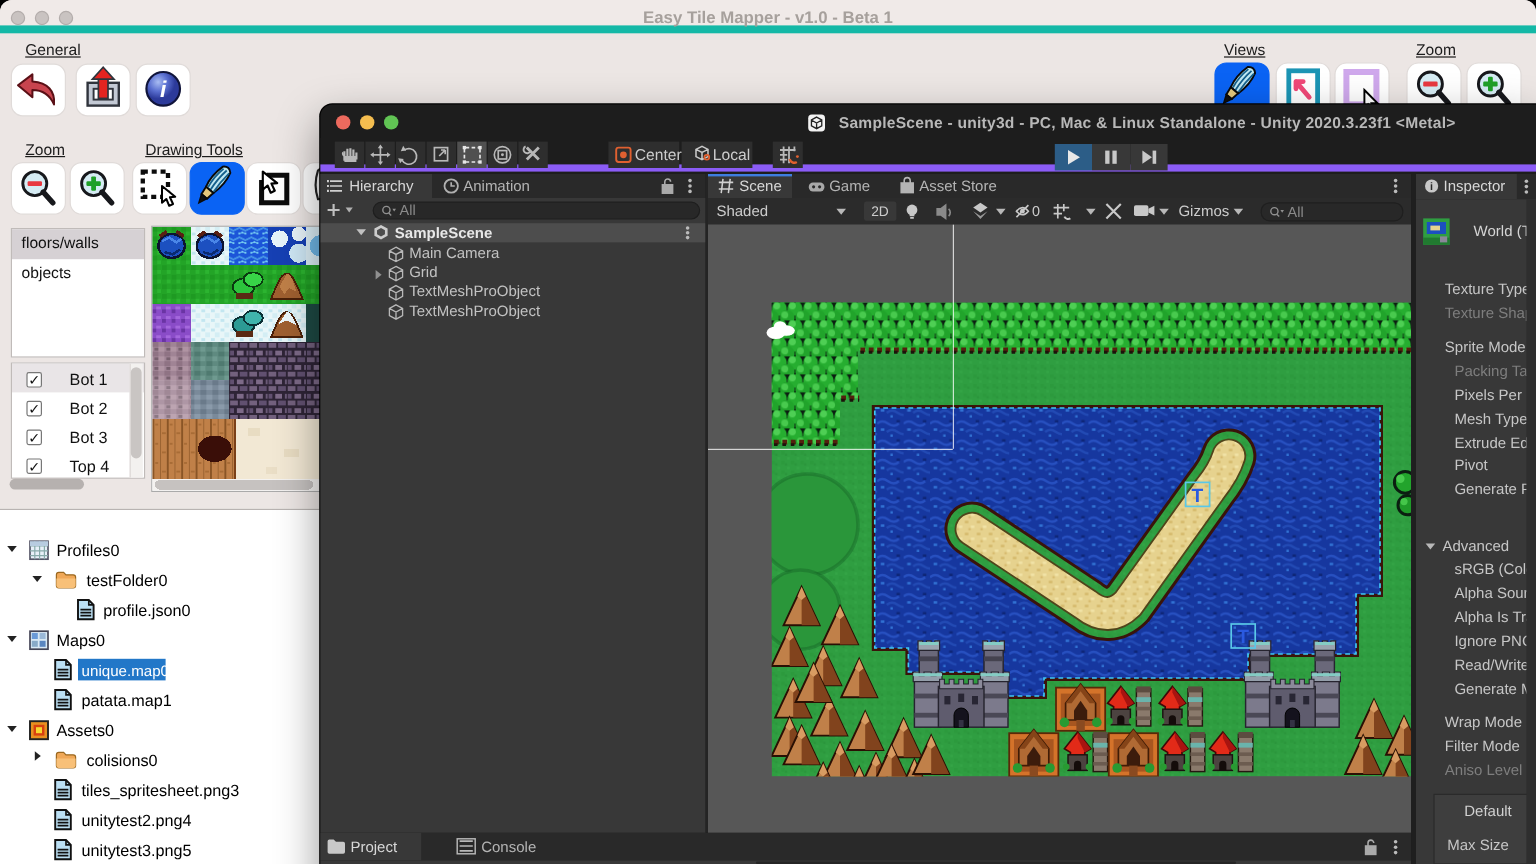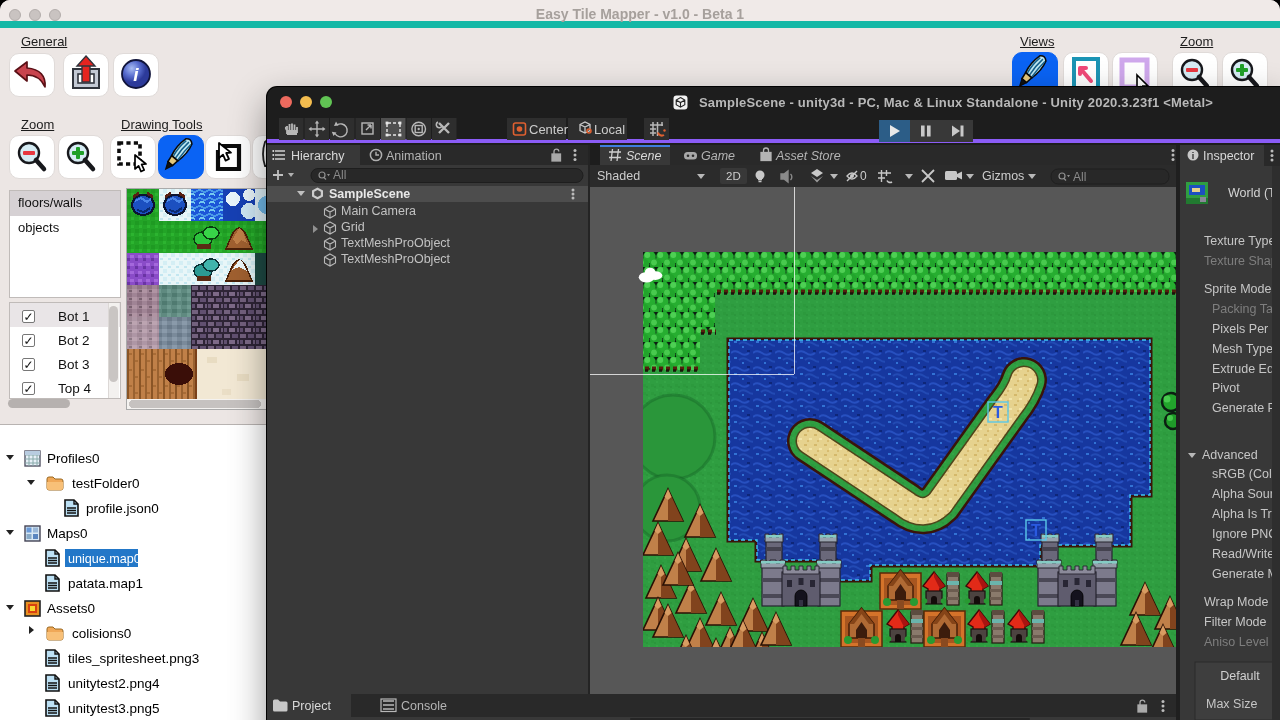--- a/index.html
+++ b/index.html
@@ -374,21 +374,21 @@
 
   <div class="u" style="left:13px;top:9px;width:12px;height:12px;border-radius:50%;background:#ed6a5e;"></div>
   <div class="u" style="left:33px;top:9px;width:12px;height:12px;border-radius:50%;background:#f4bd4f;"></div>
   <div class="u" style="left:53px;top:9px;width:12px;height:12px;border-radius:50%;background:#61c454;"></div>
   <svg class="u" style="left:406px;top:8px;" width="15" height="15" viewBox="0 0 15 15">
       <rect x="0.5" y="0.5" width="14" height="14" rx="3" fill="#f2f2f2"></rect>
       <path d="M7.5 2.6 L11.8 5 V9.8 L7.5 12.2 L3.2 9.8 V5 Z M3.4 5.2 L7.5 7.5 L11.6 5.2 M7.5 7.5 V12" fill="none" stroke="#222" stroke-width="1.1"></path>
     </svg>
   <div class="u" style="left:399px;top:8px;width:580px;text-align:center;font-size:13px;font-weight:bold;color:#b8b8b8;letter-spacing:.2px;" id="utitle">SampleScene - unity3d - PC, Mac &amp; Linux Standalone - Unity 2020.3.23f1 &lt;Metal&gt;</div>
 
-  <div class="u" id="utoolbar" style="left:0;top:28px;width:1013px;height:28px;background:#1d1d1d;border-bottom:4px solid #8b5cf6;">
+  <div class="u" id="utoolbar" style="left:0;top:28px;width:1013px;height:28px;background:#1d1d1d;border-bottom:6px solid #8b5cf6;">
     <svg width="1013" height="28" viewBox="0 0 1013 28">
       <g>
         <rect x="12" y="3" width="24.5" height="22" fill="#2e2e2e"></rect>
         <rect x="37.5" y="3" width="24.5" height="22" fill="#2e2e2e"></rect>
         <rect x="63" y="3" width="24.5" height="22" fill="#2e2e2e"></rect>
         <rect x="88.5" y="3" width="24.5" height="22" fill="#2e2e2e"></rect>
         <rect x="114" y="3" width="24.5" height="22" fill="#505050"></rect>
         <rect x="139.5" y="3" width="24.5" height="22" fill="#2e2e2e"></rect>
         <rect x="165" y="3" width="24.5" height="22" fill="#2e2e2e"></rect>
         <rect x="240" y="3" width="59" height="22" fill="#2e2e2e"></rect>
@@ -514,21 +514,21 @@
       <use href="#ucube" x="56" y="55.5"></use>
         <text x="74" y="66" font-size="12.5" fill="#c2c2c2">Grid</text>
       <use href="#ucube" x="56" y="71.5"></use>
         <text x="74" y="82" font-size="12.5" fill="#c2c2c2">TextMeshProObject</text>
       <use href="#ucube" x="56" y="87.5"></use>
         <text x="74" y="98" font-size="12.5" fill="#c2c2c2">TextMeshProObject</text>
     </svg>
   </div>
 
   <div class="u" style="left:321px;top:58px;width:2px;height:549px;background:#242424;"></div>
-  <div class="u tabbar" style="left:333px;top:58px;width:586px;height:20px;font-style:italic;" id="stabs">
+  <div class="u tabbar" style="left:323px;top:58px;width:586px;height:20px;" id="stabs">
     <div style="position:absolute;left:0;top:0;width:70px;height:20px;background:#383838;border-top:2px solid #3e7de0;"></div>
     <svg width="586" height="20" viewBox="0 0 586 20">
       <g stroke="#cfcfcf" stroke-width="1.3" fill="none">
           <path d="M9 7 H21 M9 12.5 H21 M12.5 4 L11 16 M18.5 4 L17 16"></path>
         </g>
       <text x="26" y="14.5" font-size="12.5" fill="#d8d8d8">Scene</text>
       <g>
           <rect x="84" y="7" width="13" height="7.5" rx="3.5" fill="#a8a8a8"></rect>
           <circle cx="88" cy="10.7" r="1.3" fill="#292929"></circle>
           <circle cx="93" cy="10.7" r="1.3" fill="#292929"></circle>

